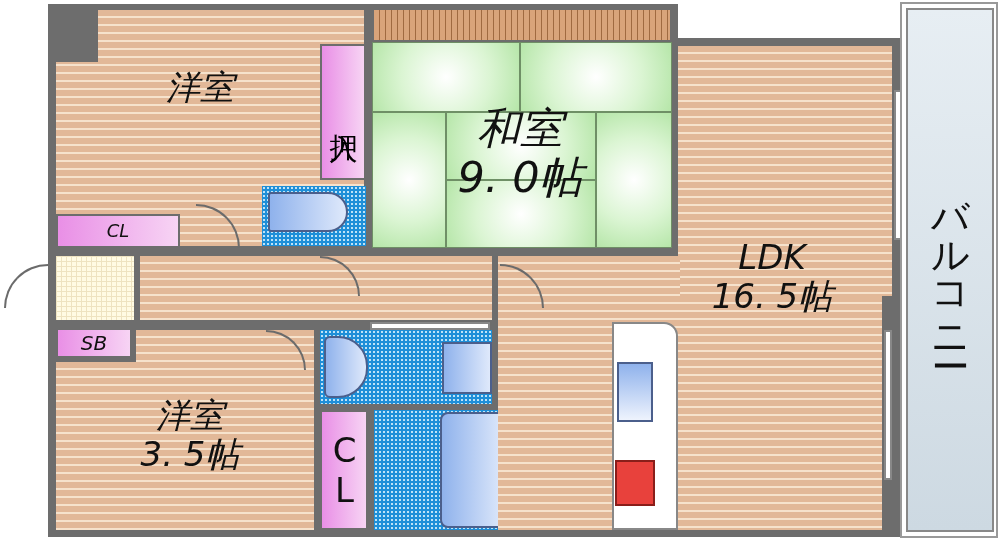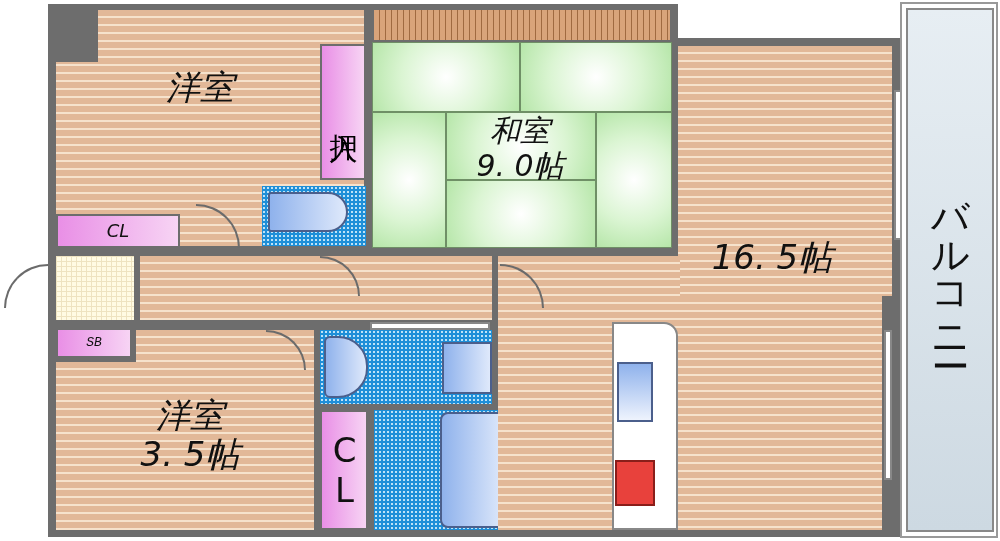--- a/index.html
+++ b/index.html
@@ -45,21 +45,21 @@
 <div class="abs fixture" style="left:268px;top:192px;width:80px;height:40px;border-radius:6px 40px 40px 6px;"></div>
 
 <div class="abs closet" style="left:56px;top:214px;width:124px;height:34px;display:flex;align-items:center;justify-content:center;">
   <span class="label" style="font-size:18px;">CL</span>
 </div>
 
 <div class="abs" style="left:56px;top:256px;width:78px;height:64px;background:#fffbe3;background-image:linear-gradient(#eee3c0 1px,transparent 1px),linear-gradient(90deg,#eee3c0 1px,transparent 1px);background-size:5px 5px;"></div>
 <div class="abs wood" style="left:140px;top:256px;width:352px;height:64px;"></div>
 
 <div class="abs closet" style="left:56px;top:328px;width:76px;height:30px;display:flex;align-items:center;justify-content:center;">
-  <span class="label" style="font-size:13px;font-family:Liberation Mono, monospace;">SB</span>
+  <span class="label" style="font-size:20px;">SB</span>
 </div>
 
 <div class="abs wood" style="left:56px;top:362px;width:258px;height:168px;"></div>
 <div class="abs wood" style="left:136px;top:330px;width:178px;height:40px;"></div>
 
 <div class="abs tile" style="left:320px;top:330px;width:172px;height:74px;"></div>
 <div class="abs fixture" style="left:324px;top:336px;width:44px;height:62px;border-radius:6px 30px 30px 6px;"></div>
 <div class="abs fixture" style="left:442px;top:342px;width:50px;height:52px;"></div>
 
 <div class="abs closet" style="left:320px;top:410px;width:48px;height:120px;display:flex;flex-direction:column;align-items:center;justify-content:center;">
@@ -88,23 +88,24 @@
 <div class="abs win" style="left:370px;top:322px;width:120px;height:8px;"></div>
 
 <div class="abs" style="left:900px;top:2px;width:98px;height:536px;border:2px solid #999;background:#fff;"></div>
 <div class="abs balcony" style="left:906px;top:8px;width:88px;height:524px;display:flex;align-items:center;justify-content:center;">
   <span style="writing-mode:vertical-rl;font-size:38px;color:#111;margin-top:-20px;">バルコニー</span>
 </div>
 
 <div class="abs label" style="left:100px;top:68px;width:200px;font-size:34px;">
   <div>洋室</div>
 </div>
-<div class="abs label" style="left:420px;top:114px;width:200px;font-size:30px;">
+<div class="abs label" style="left:420px;top:104px;width:200px;font-size:43px;">
   <div>和室</div>
   <div>9. 0帖</div>
 </div>
 <div class="abs label" style="left:672px;top:238px;width:200px;font-size:34px;">
+  <div>LDK</div>
   <div>16. 5帖</div>
 </div>
 <div class="abs label" style="left:90px;top:396px;width:200px;font-size:34px;">
   <div>洋室</div>
   <div>3. 5帖</div>
 </div>
 
 </body></html>

